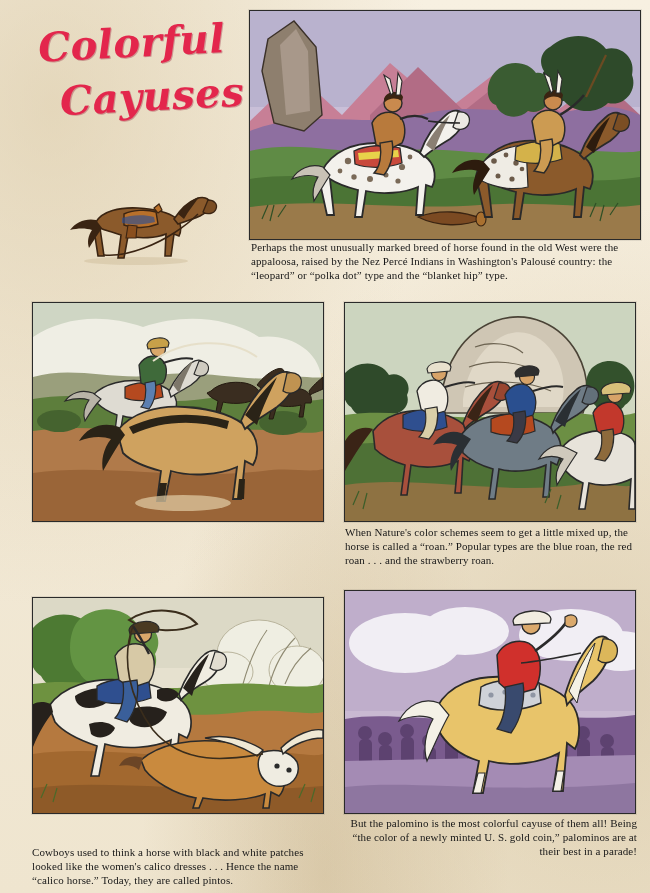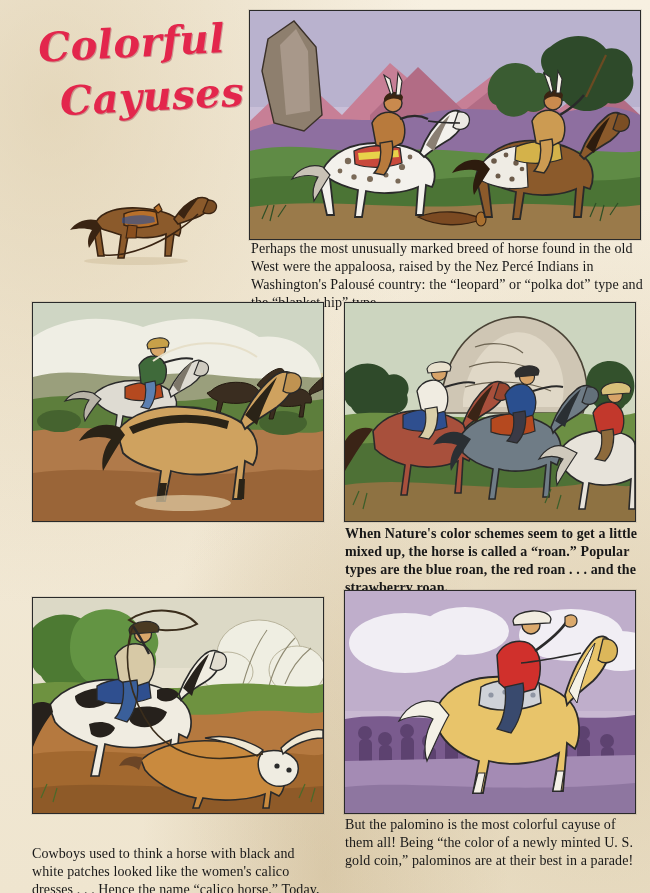--- a/index.html
+++ b/index.html
@@ -48,41 +48,41 @@
   
   .panel {
     position: absolute;
     border: 1px solid #2a2a2a;
     overflow: hidden;
     box-shadow: 0 0 0 1px rgba(0,0,0,.08);
   }
   .cap {
     position: absolute;
     font-family: "Liberation Serif", serif;
-    font-size: 14px;
+    font-size: 11px;
     line-height: 1.28;
     color: #181818;
     letter-spacing: .1px;
   }
 
   
   #panel-1 { left: 249px; top: 10px;  width: 390px; height: 228px; }
   #cap-1   { left: 251px; top: 240px; width: 392px; }
 
   #panel-2 { left: 32px;  top: 302px; width: 290px; height: 218px; }
   #cap-2   { left: 32px;  top: 525px; width: 292px; }
 
   #panel-3 { left: 344px; top: 302px; width: 290px; height: 218px; }
-  #cap-3   { left: 345px; top: 525px; width: 292px; font-weight: bold; }
+  #cap-3   { left: 345px; top: 525px; width: 292px; }
 
   #panel-4 { left: 32px;  top: 597px; width: 290px; height: 215px; }
   #cap-4   { left: 32px;  top: 845px; width: 292px; }
 
   #panel-5 { left: 344px; top: 590px; width: 290px; height: 222px; }
-  #cap-5   { left: 345px; top: 816px; width: 292px; }
+  #cap-5   { left: 345px; top: 816px; width: 292px; text-align: right; }
 
   #horse-vignette { left: 58px; top: 178px; width: 170px; height: 90px; }
 
   svg { display: block; }
 </style>
 </head>
 <body>
 
 <div id="page">
 

